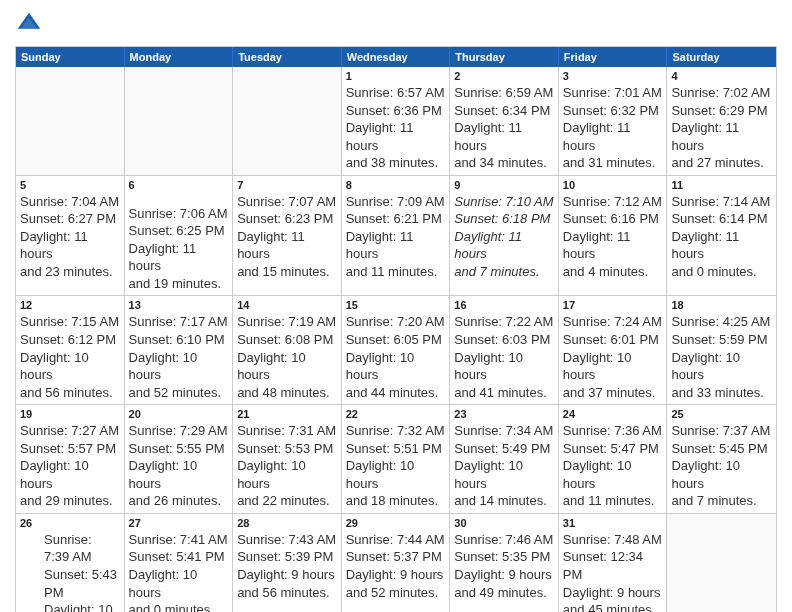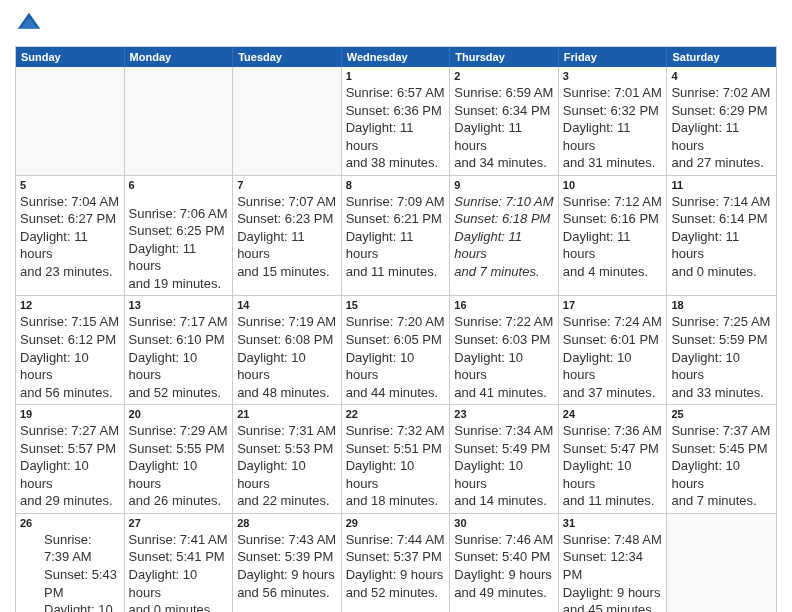--- a/index.html
+++ b/index.html
@@ -263,21 +263,21 @@
           </div>
           <div class="cal-cell">
             <span class="day-num">17</span>
             <div class="cell-text" style="white-space: pre-line;">Sunrise: 7:24 AM
 Sunset: 6:01 PM
 Daylight: 10 hours
 and 37 minutes.</div>
           </div>
           <div class="cal-cell">
             <span class="day-num">18</span>
-            <div class="cell-text" style="white-space: pre-line;">Sunrise: 7:25 AM
+            <div class="cell-text" style="white-space: pre-line;">Sunrise: 4:25 AM
 Sunset: 5:59 PM
 Daylight: 10 hours
 and 33 minutes.</div>
           </div>
         </div>
         <div class="cal-row">
           <div class="cal-cell">
             <span class="day-num">19</span>
             <div class="cell-text" style="white-space: pre-line;">Sunrise: 7:27 AM
 Sunset: 5:57 PM
@@ -352,21 +352,21 @@
           <div class="cal-cell">
             <span class="day-num">29</span>
             <div class="cell-text" style="white-space: pre-line;">Sunrise: 7:44 AM
 Sunset: 5:37 PM
 Daylight: 9 hours
 and 52 minutes.</div>
           </div>
           <div class="cal-cell">
             <span class="day-num">30</span>
             <div class="cell-text" style="white-space: pre-line;">Sunrise: 7:46 AM
-Sunset: 5:40 PM
+Sunset: 5:35 PM
 Daylight: 9 hours
 and 49 minutes.</div>
           </div>
           <div class="cal-cell">
             <span class="day-num">31</span>
             <div class="cell-text" style="white-space: pre-line;">Sunrise: 7:48 AM
 Sunset: 12:34 PM
 Daylight: 9 hours
 and 45 minutes.</div>
           </div>

